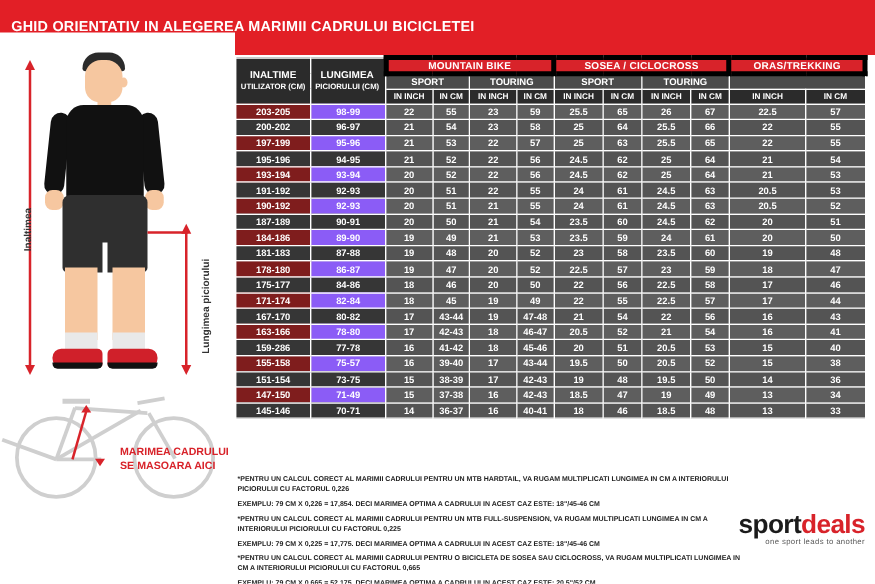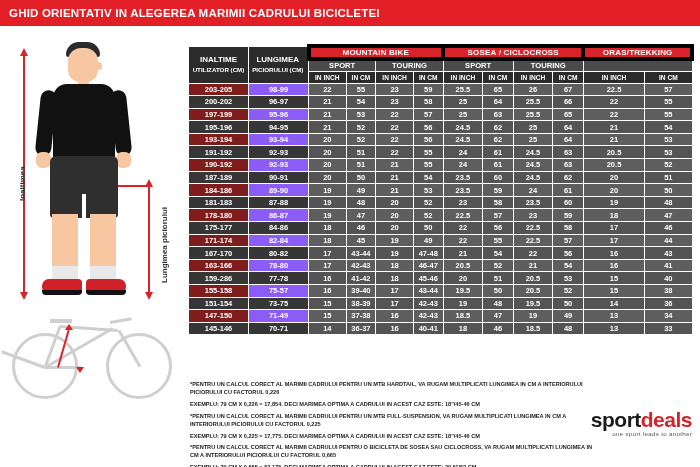--- a/index.html
+++ b/index.html
@@ -6,21 +6,21 @@
   html, body { margin:0; padding:0; }
   body {
     width: 700px; height: 467px;
     background: #ffffff;
     font-family: "Liberation Sans", sans-serif;
     overflow: hidden;
     position: relative;
   }
   
   #title-bar {
-    position:absolute; left:0; top:0; width:700px; height:26px;
+    position:absolute; left:0; top:0; width:700px; height:44px;
     background:#e21f26;
     display:flex; align-items:center;text-align:right;
   }
   #title-bar .title-text {
     color:#ffffff; font-size:11.5px; font-weight:bold;
     letter-spacing:0.2px; padding-left:9px;
     white-space:nowrap;
   }
   
   #illustration {
@@ -164,20 +164,24 @@
   <div class="arrowhead" style="left:20px; top:22px; border-left:4px solid transparent; border-right:4px solid transparent; border-bottom:8px solid #d8232a;"></div>
   <div class="arrowhead" style="left:20px; top:266px; border-left:4px solid transparent; border-right:4px solid transparent; border-top:8px solid #d8232a;"></div>
   <div class="v-label" style="left:18px; top:175px;">Inaltimea</div>
 
   <div class="meas-line" style="left:148px; top:160px; width:2px; height:108px;"></div>
   <div class="arrowhead" style="left:145px; top:153px; border-left:4px solid transparent; border-right:4px solid transparent; border-bottom:8px solid #d8232a;"></div>
   <div class="arrowhead" style="left:145px; top:266px; border-left:4px solid transparent; border-right:4px solid transparent; border-top:8px solid #d8232a;"></div>
   <div class="meas-line" style="left:118px; top:159px; width:32px; height:2px;"></div>
   <div class="v-label" style="left:160px; top:257px;">Lungimea piciorului</div>
 
+  <div class="meas-red-text" style="left:96px; top:330px;">
+    <span>MARIMEA CADRULUI</span><br>
+    <span>SE MASOARA AICI</span>
+  </div>
 </div>
 
 <div id="table-wrap">
   <table>
     <thead>
       <tr>
         <th class="corner-head" rowspan="3" style="width:60px;">
           <span>INALTIME</span>
           <span class="sub">UTILIZATOR (CM)</span>
         </th>

